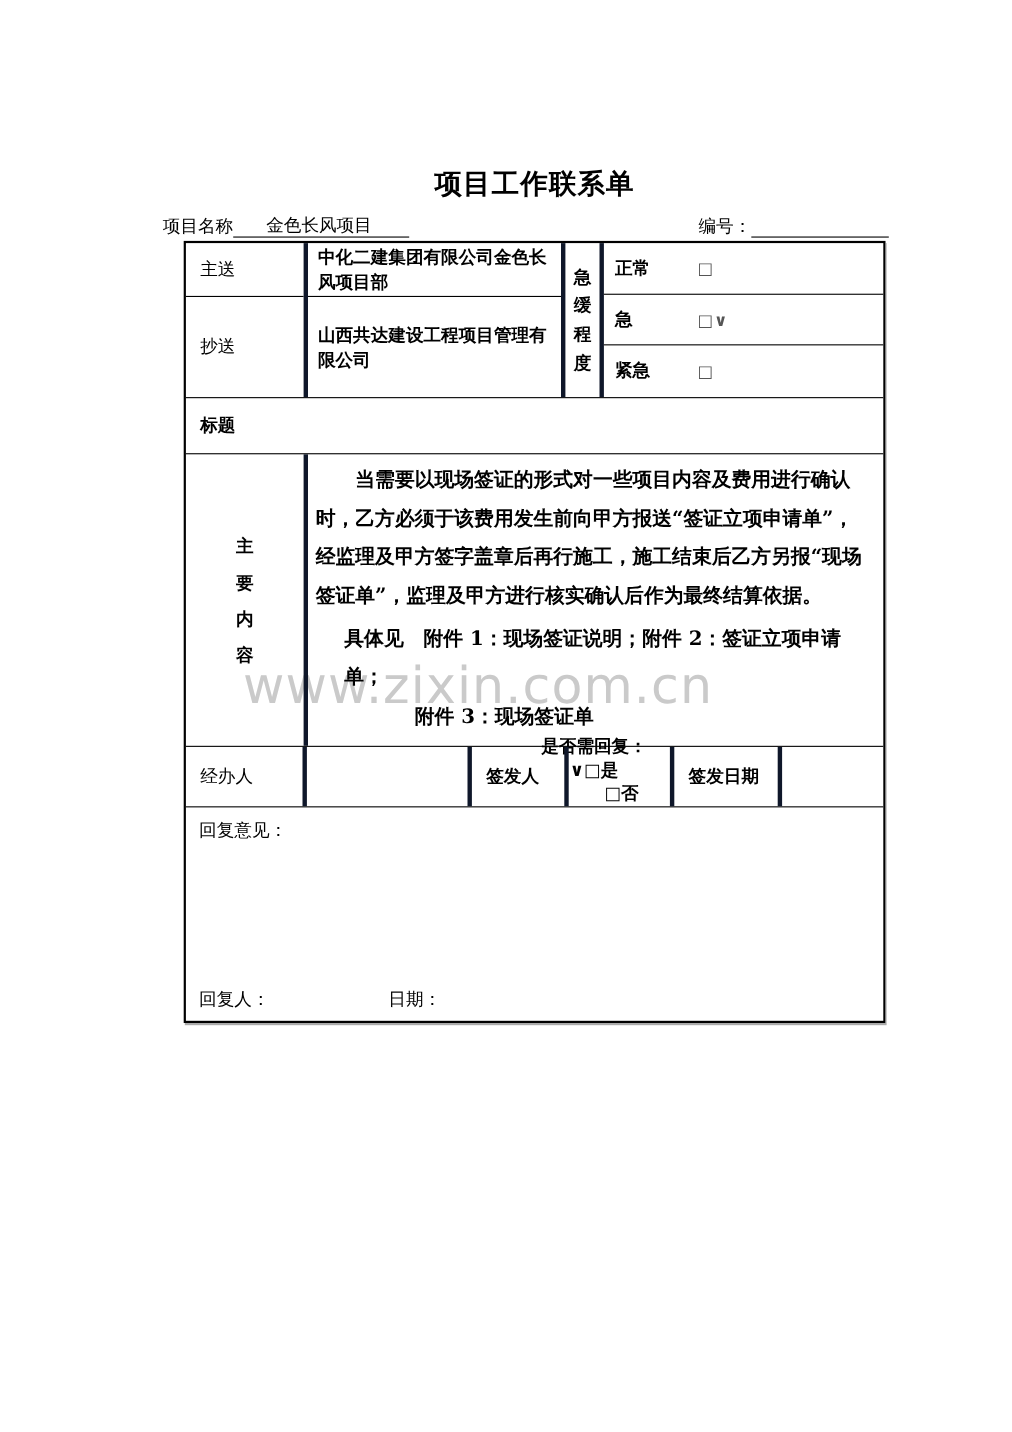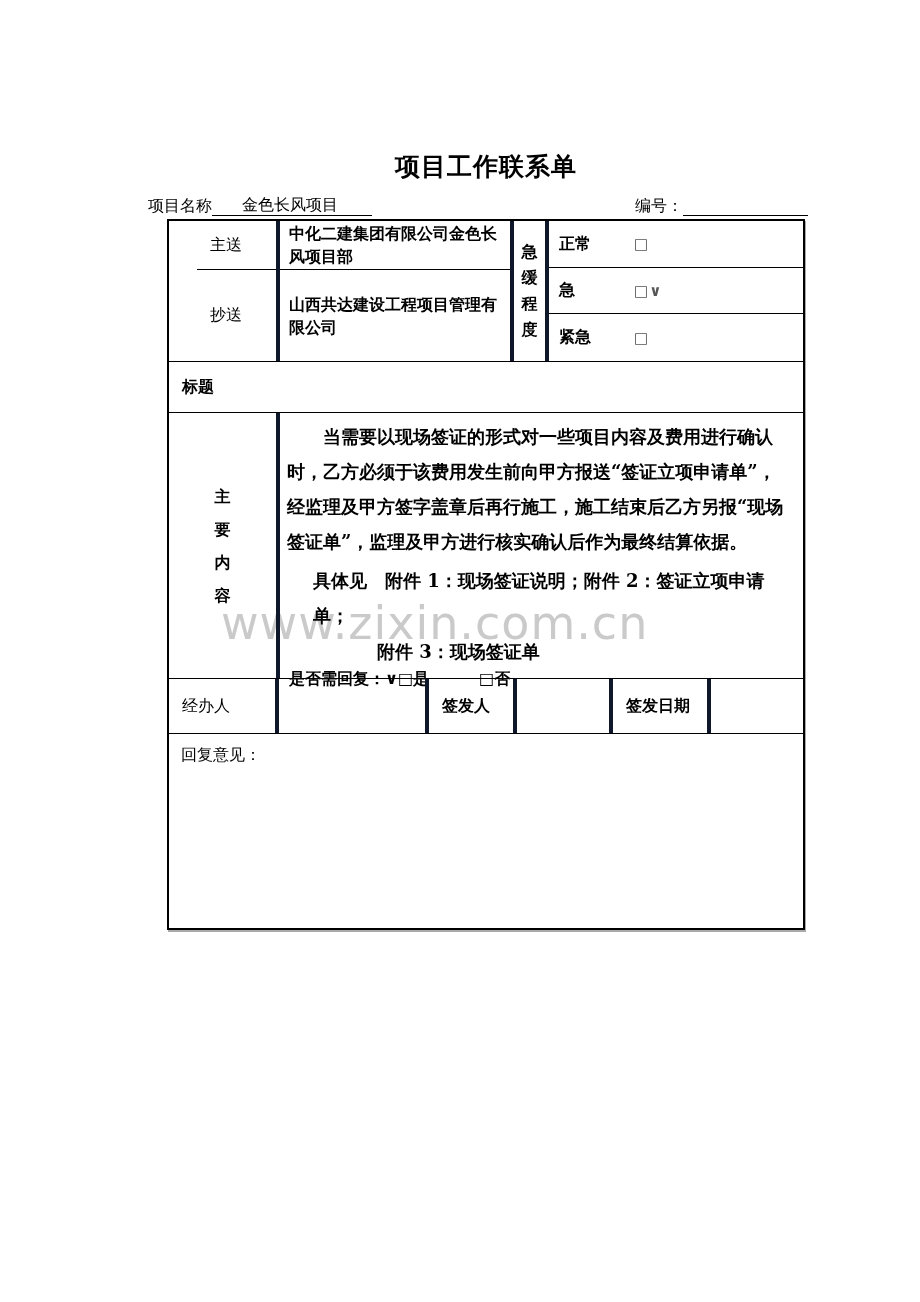--- a/index.html
+++ b/index.html
@@ -68,21 +68,21 @@
     box-shadow: 1px 2px 0 rgba(100,100,100,0.55);
     background: transparent;
     font-size: 16px;
   }
   .row { display: flex; }
   .bt { border-top: 1px solid #000; }
   .bl { border-left: 4px solid #0f172a; font-weight: bold; }
 
   
   .sec-top { height: 140px; }
-  .colA { width: 107px; display: flex; flex-direction: column; padding-left: 28px; }
+  .colA { width: 107px; display: flex; flex-direction: column; }
   .colB { width: 234px; display: flex; flex-direction: column; }
   .colC { width: 35px; }
   .colD { flex: 1; display: flex; flex-direction: column; }
   .a1 { height: 48px; display: flex; align-items: center; padding-left: 13px; }
   .a2 { flex: 1; display: flex; align-items: center; padding-left: 13px; }
   .b1 { height: 48px; display: flex; align-items: center; padding: 1px 8px 1px 9px; line-height: 23px; }
   .b2 { flex: 1; display: flex; align-items: center; padding: 1px 8px 1px 9px; line-height: 23px; }
   .vstack {
     display: flex; flex-direction: column;
     align-items: center; justify-content: center;
@@ -107,21 +107,21 @@
   
   .sec-content { height: 266px; }
   .content-cell {
     flex: 1; display: flex; flex-direction: column;
     padding: 6px 12px 4px 7px;
     font-size: 18px;
   }
   .para { text-indent: 2em; line-height: 35px; }
   .att1 { margin-top: 4px; padding-left: 26px; line-height: 35px; }
   .att2 { margin-top: 1px; padding-left: 90px; line-height: 35px; }
-  .reply-line { margin-top: auto; margin-bottom: 4px; display: flex; align-items: center; font-size: 16px; padding-left: 2px; }
+  .reply-line { margin-top: auto; margin-bottom: 4px; display: flex; align-items: center; font-size: 16px; padding-left: 2px; flex-direction: column; }
   .reply-no { margin-left: 50px; }
 
   
   .sec-sign { height: 55px; }
   .sign-label { display: flex; align-items: center; padding-left: 13px; }
   .w-handler { width: 106px; }
   .w-handler-val { width: 150px; }
   .w-issuer { width: 88px; }
   .w-issuer-val { width: 96px; }
   .w-date { width: 98px; }
@@ -233,18 +233,22 @@
         <div class="w-issuer-val bl"></div>
         <div class="sign-label w-date bl">
           <span>签发日期</span>
         </div>
         <div class="w-date-val bl"></div>
       </div>
 
       <div class="row sec-reply bt">
         <div class="reply-cell">
           <div>回复意见：</div>
+          <div class="reply-bottom">
+            <span class="replier">回复人：</span>
+            <span>日期：</span>
+          </div>
         </div>
       </div>
 
     </div>
   </div>
 </div>
 
 </body></html>

